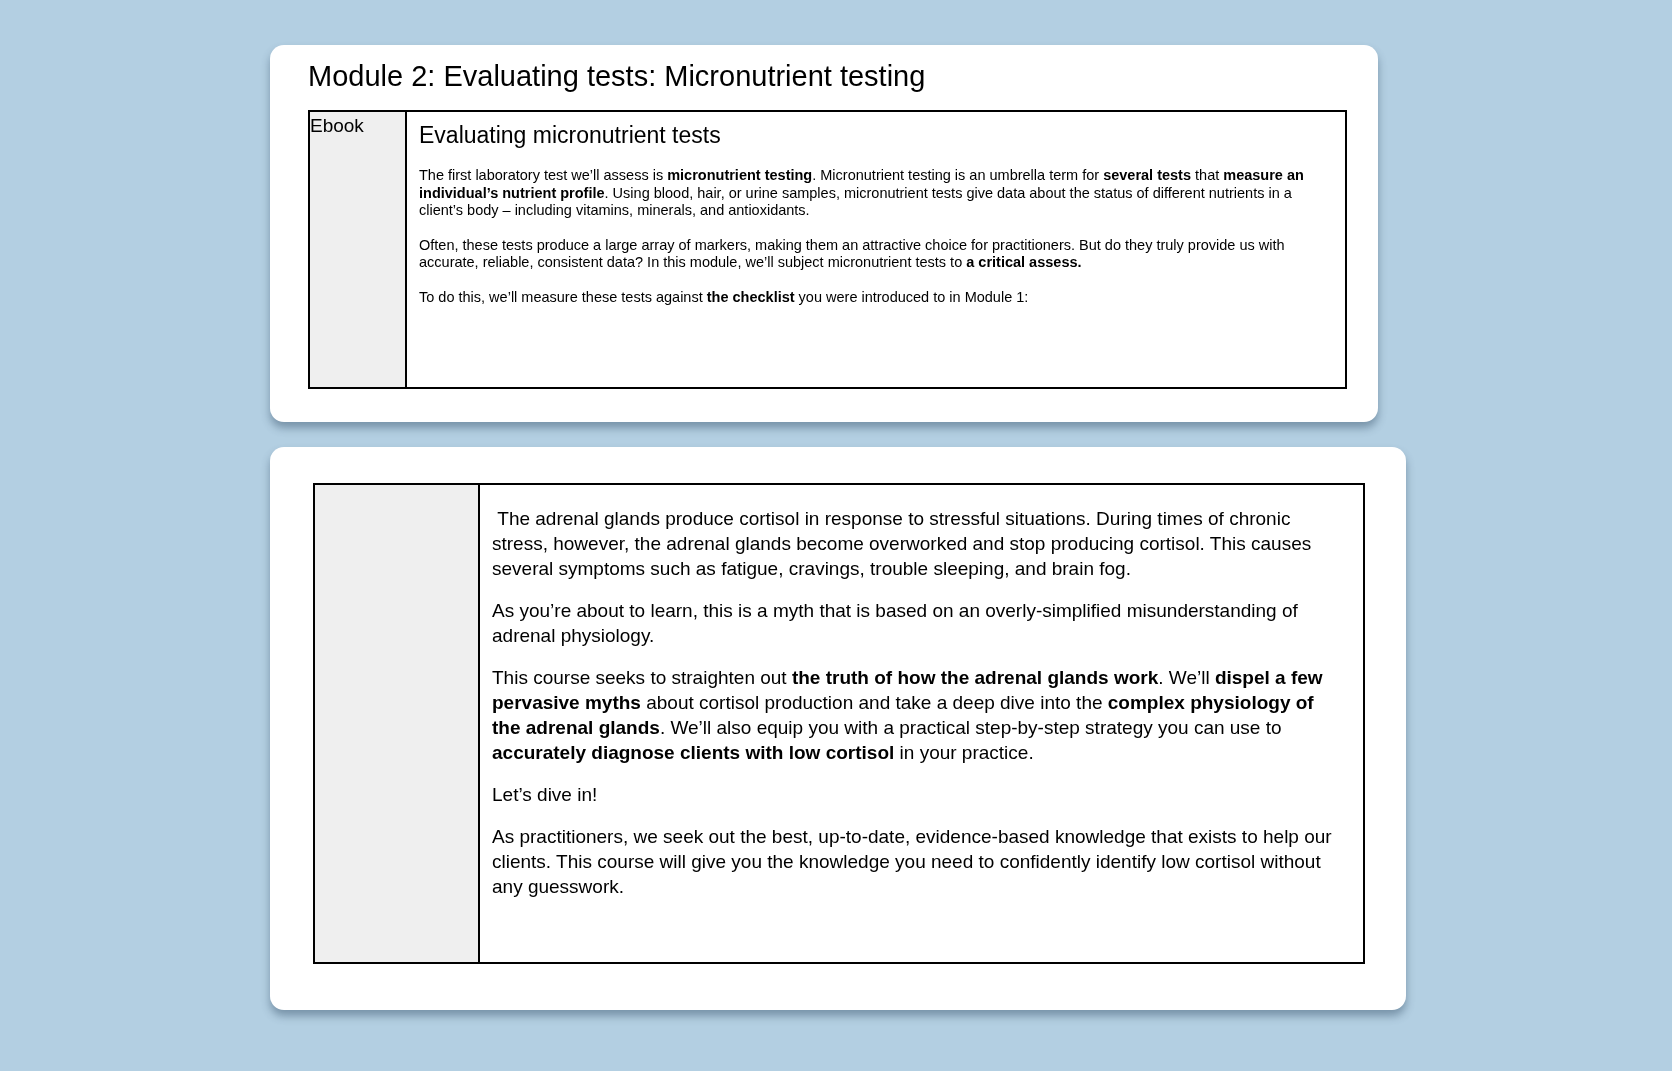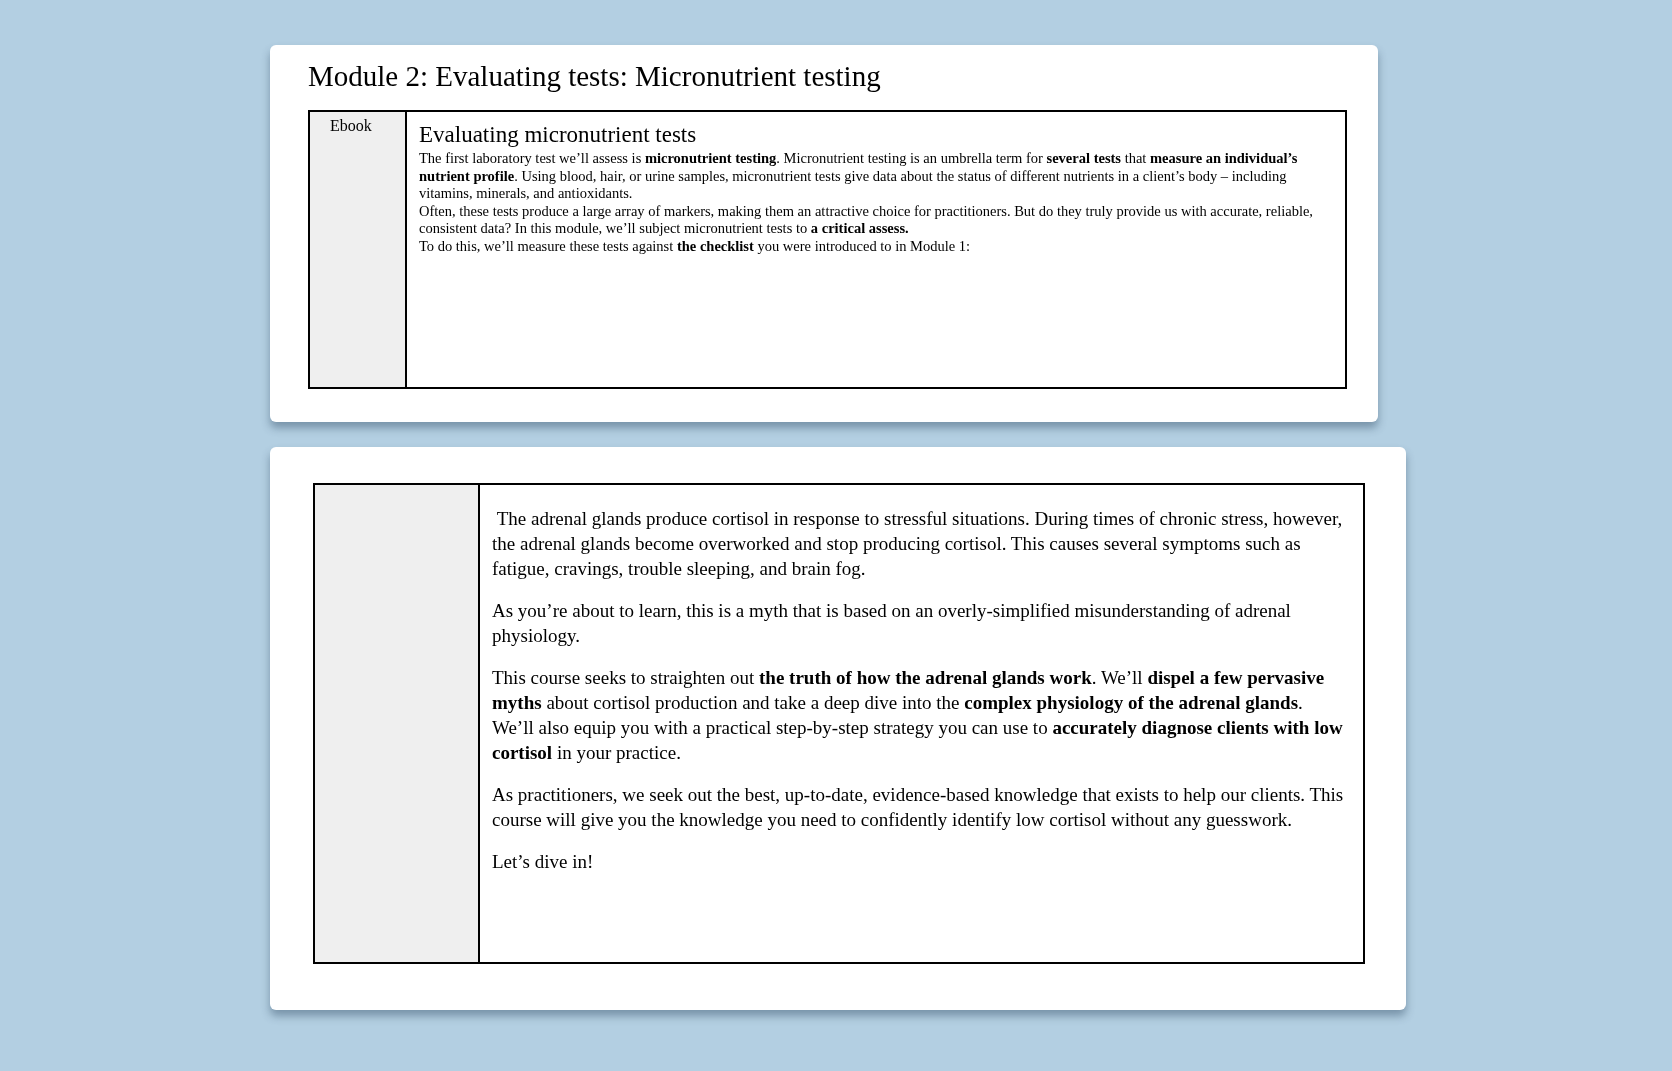--- a/index.html
+++ b/index.html
@@ -6,54 +6,53 @@
   html { background:#b3cfe2; }
   body {
     width:1672px; height:1071px; position:relative;
     background:var(--page_bg,#b3cfe2);
     font-family:"Liberation Sans","DejaVu Sans",sans-serif;
     color:var(--text,#000);
   }
   .card {
     position:absolute;
     background:var(--card_bg,#fff);
-    border-radius:6px;
+    border-radius:14px;
     box-shadow:0 6px 9px rgba(49,76,99,0.45);
-    font-family:Liberation Serif, serif;
   }
   .card1 { left:270px; top:45px;  width:1108px; height:377px; padding:12px 30px 0 38px; }
   .card2 { left:270px; top:447px; width:1136px; height:563px; padding:36px 0 0 43px; }
 
   .doc-title { font-size:29px; line-height:38px; font-weight:400; letter-spacing:0; }
 
   .doc-table {
     display:flex; align-items:stretch;
     border:2px solid var(--table_border,#000);
     background:#fff;
   }
   .t1 { width:1039px; min-height:279px; margin-top:15px; }
   .t2 { width:1052px; min-height:481px; }
 
   .cell-label {
     background:var(--label_cell_bg,#efefef);
     border-right:2px solid var(--table_border,#000);
     flex:0 0 auto;
-    padding:5px 20px;
-    font-size:16px; line-height:18px;
+    padding:5px 0;
+    font-size:19px; line-height:18px;
   }
   .c1 { width:97px; }
   .c2 { width:165px; }
 
   .cell-content { flex:1 1 auto; padding:8px 16px 12px 12px; }
   .c2c { padding:5px 18px 12px 12px; }
 
   .doc-h2 { font-size:23px; line-height:30px; font-weight:400; }
 
   .doc-p { white-space:pre-wrap; }
-  .s { font-size:14.5px; line-height:17.5px; }
+  .s { font-size:14.5px; line-height:17.5px; margin-top:17px; }
   .l { font-size:19px;   line-height:25px;   margin-top:17px; }
   .l:first-child { margin-top:16px; }
 
   .b  { font-weight:700; }
   .hl { background:var(--highlight,#fdf2cf); }
   .lnk { color:var(--link,#1155cc); text-decoration:underline; cursor:pointer; }
 </style>
 </head>
 <body>
 
@@ -74,17 +73,17 @@
 
 <section class="card card2">
   <div class="doc-table t2">
     <div class="cell-label c2">
       <span></span>
     </div>
     <div class="cell-content c2c">
       <p class="doc-p l"><span> The adrenal glands produce cortisol in response to stressful situations. During times of chronic stress, however, the adrenal glands become overworked and stop producing cortisol. This causes several symptoms such as fatigue, cravings, trouble sleeping, and brain fog.</span></p>
       <p class="doc-p l"><span>As you’re about to learn, this is a myth that is based on an overly-simplified misunderstanding of adrenal physiology.</span></p>
       <p class="doc-p l"><span>This course seeks to straighten out </span><span class="b">the truth of how the adrenal glands work</span><span>. We’ll </span><span class="b">dispel a few pervasive myths</span><span> about cortisol production and take a deep dive into the </span><span class="b">complex physiology of the adrenal glands</span><span>. We’ll also equip you with a practical step-by-step strategy you can use to </span><span class="b">accurately diagnose clients with low cortisol</span><span> in your practice.</span></p>
+      <p class="doc-p l"><span>Let’s dive in!</span></p>
       <p class="doc-p l"><span>As practitioners, we seek out the best, up-to-date, evidence-based knowledge that exists to help our clients. This course will give you the knowledge you need to confidently identify low cortisol without any guesswork.</span></p>
-      <p class="doc-p l"><span>Let’s dive in!</span></p>
     </div>
   </div>
 </section>
 
 </body></html>

